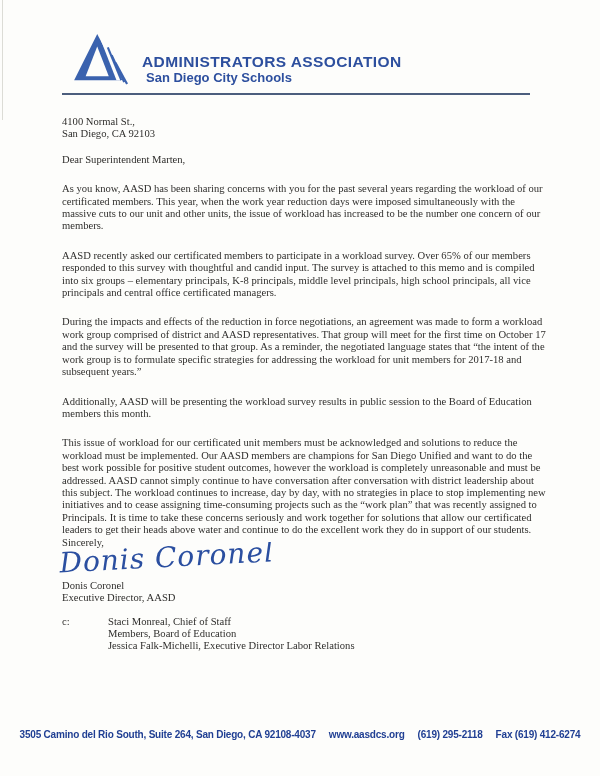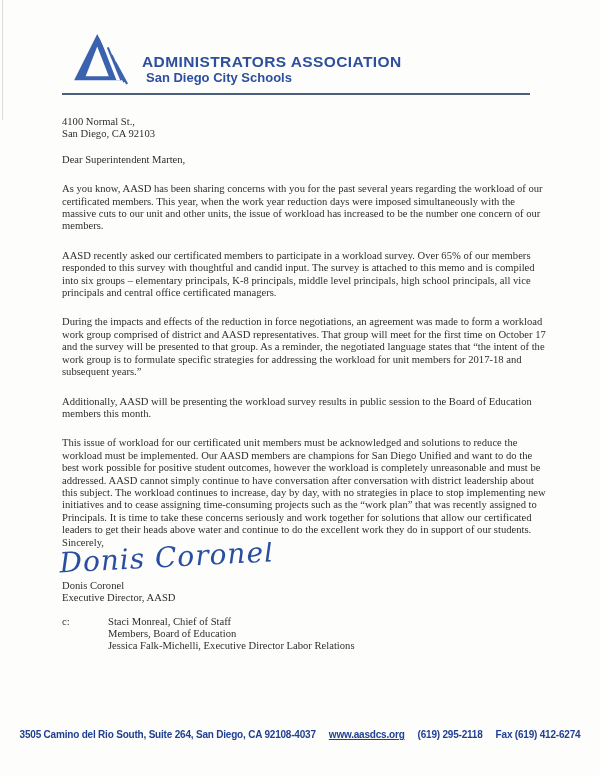--- a/index.html
+++ b/index.html
@@ -87,21 +87,21 @@
     justify-content: center;
     align-items: baseline;
     gap: 13px;
     font-family: "Liberation Sans", sans-serif;
     font-size: 10px;
     font-weight: 700;
     color: #203f93;
     letter-spacing: -0.2px;
     white-space: nowrap;
   }
-  .page-footer .site { text-decoration: underline; }
+  .page-footer .site { }
 </style>
 </head>
 <body>
 
 <div class="page">
   <div class="scan-edge"></div>
 
   <div class="letterhead">
     <div class="logo-wrap">
       <svg width="58" height="52" viewBox="0 0 60 54">

